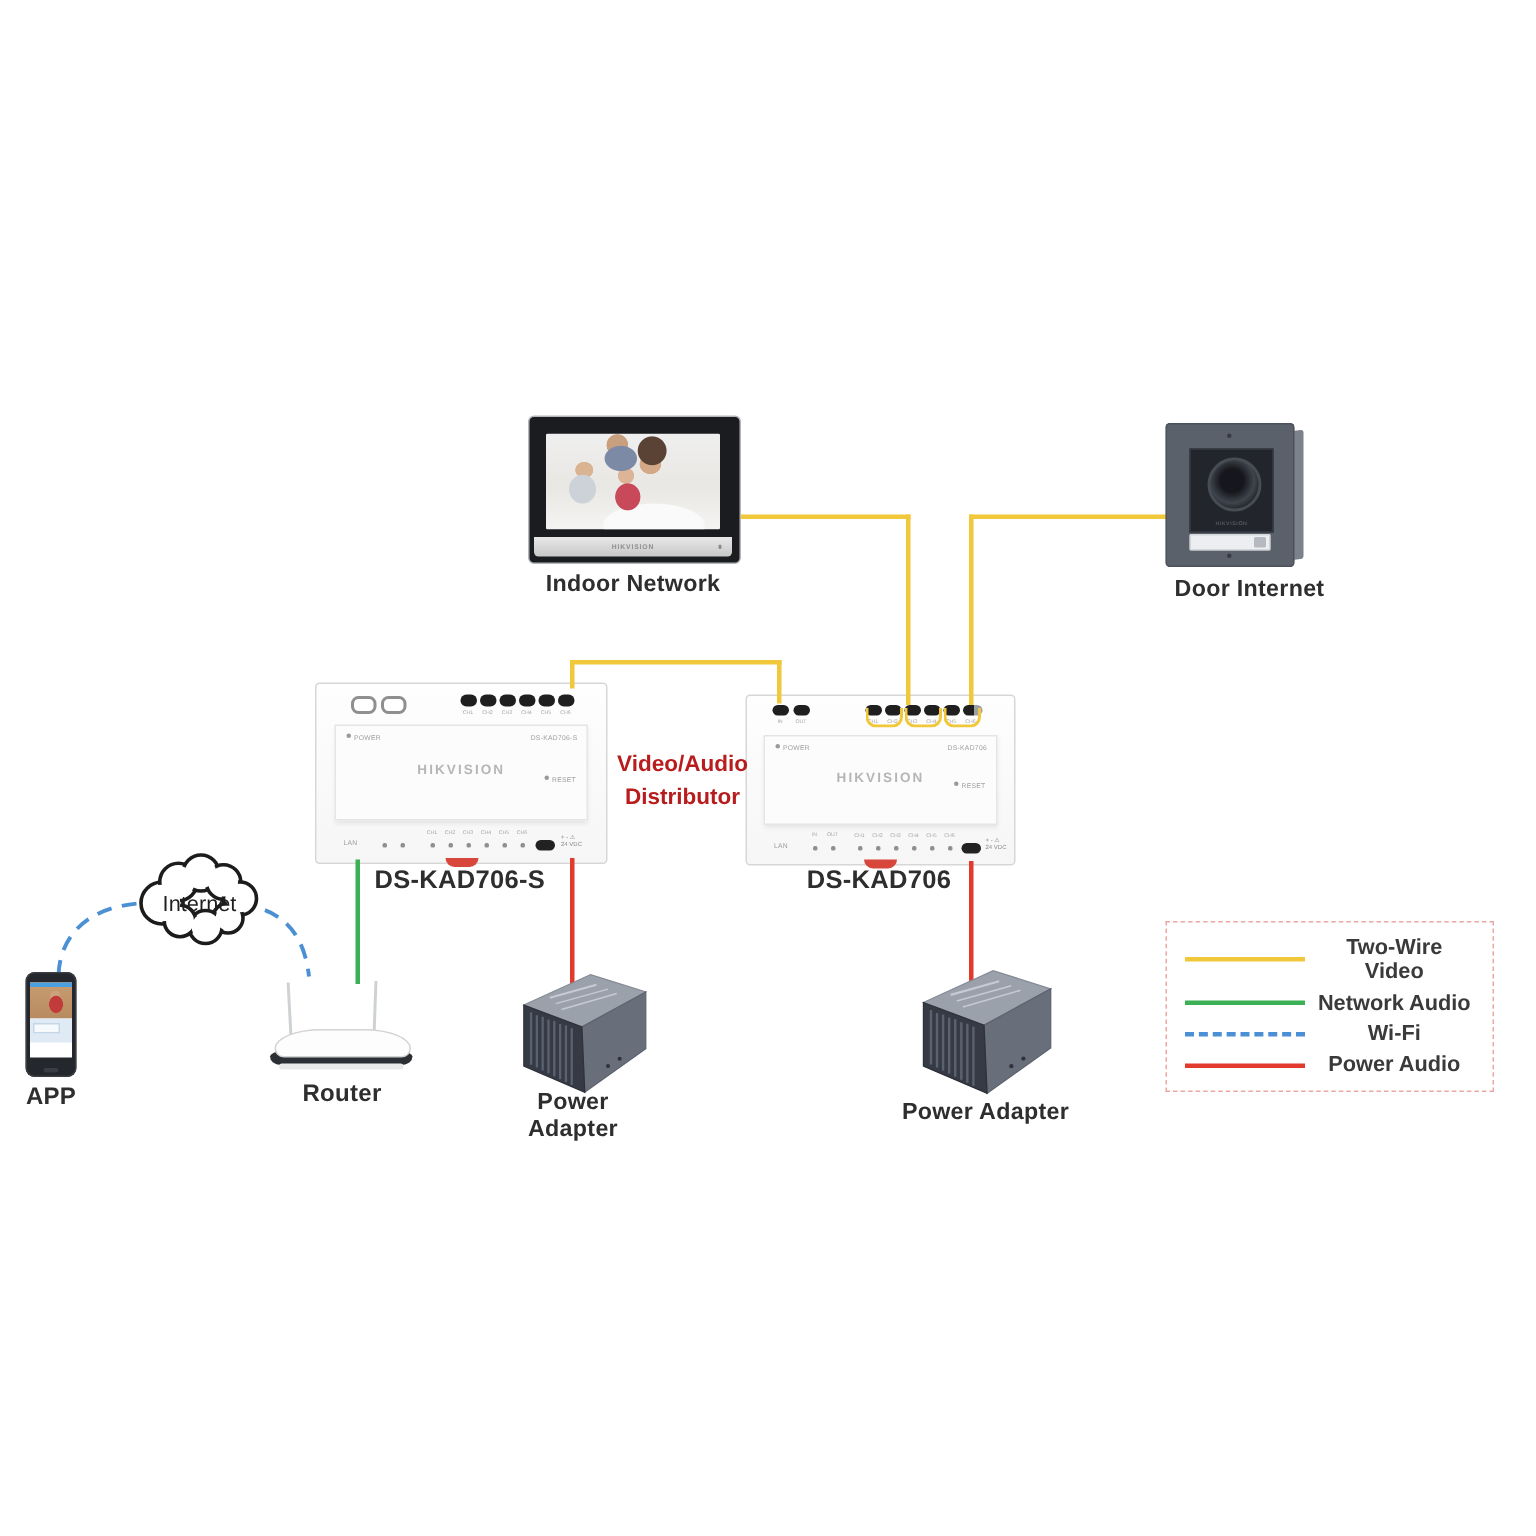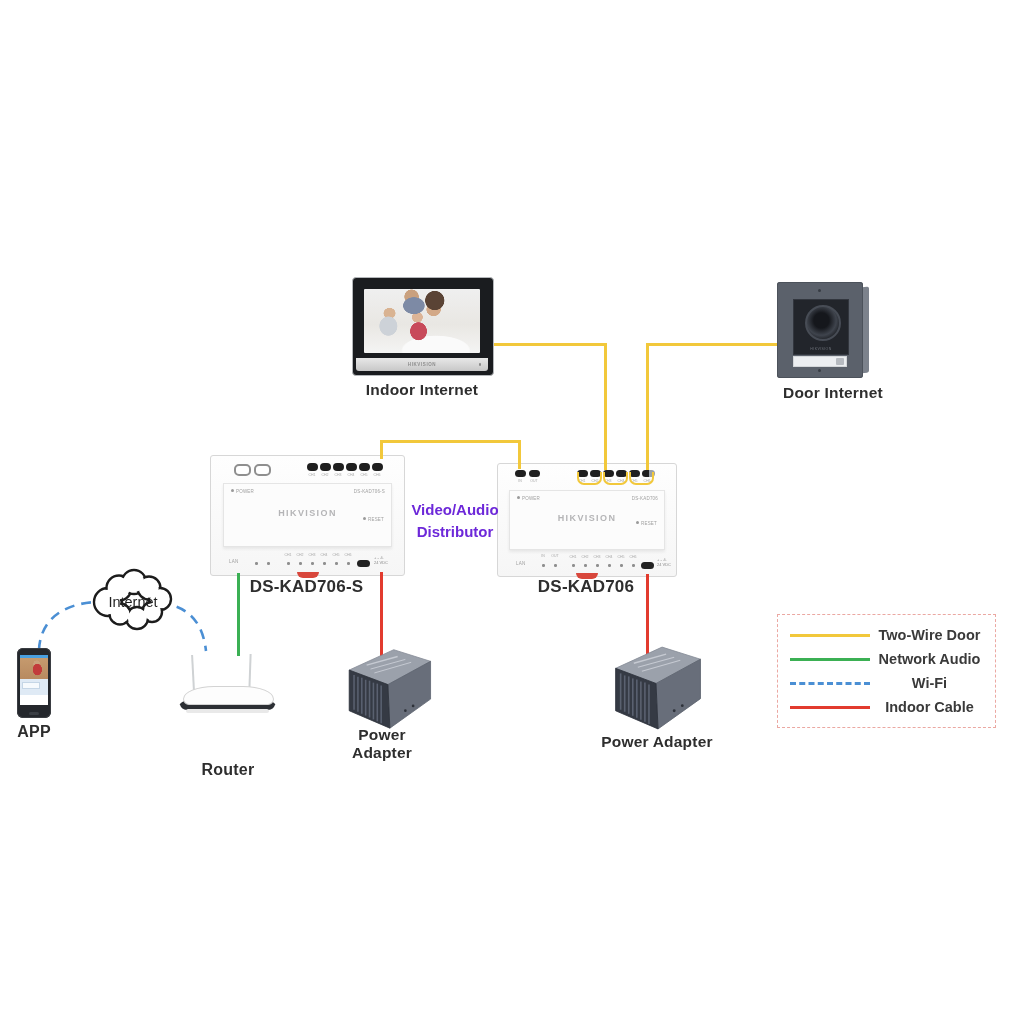--- a/index.html
+++ b/index.html
@@ -51,21 +51,21 @@
   .term{position:absolute;height:8px;background:#1f1f1f;border-radius:4px;}
   .tlabel{position:absolute;font-size:3.5px;color:#a8a8a8;width:12px;text-align:center;}
   .face-tiny{position:absolute;font-size:4.5px;color:#9f9f9f;letter-spacing:.2px;white-space:nowrap;}
   .dotp{display:inline-block;width:3px;height:3px;border-radius:50%;background:#9a9a9a;margin-right:2px;vertical-align:1px;}
   .face-brand{position:absolute;left:0;right:0;text-align:center;font-size:9px;font-weight:700;color:#b5b5b7;letter-spacing:1.4px;}
   .dot-s{position:absolute;width:2.5px;height:2.5px;border-radius:50%;background:#8f8f8f;}
   .conn{position:absolute;width:13px;height:7px;background:#222;border-radius:3.5px;}
   .dc{position:absolute;font-size:4px;color:#8a8a8a;line-height:5px;white-space:nowrap;}
   .clip-red{position:absolute;width:22px;height:6px;background:#d8473c;border-radius:0 0 10px 10px;bottom:-3px;}
   
-  .caption{left:393px;top:499px;width:124px;text-align:center;font-size:15px;font-weight:600;line-height:22px;color:#6d28d9;z-index:4;}
+  .caption{left:393px;top:499px;width:124px;text-align:center;font-size:15px;font-weight:600;line-height:22px;color:#b91c1c;z-index:4;}
   
   .phone{left:17px;top:648px;width:34px;height:70px;background:#24272c;border-radius:6px;box-shadow:inset 0 0 0 1px #3a3d42;z-index:3;}
   .ph-screen{position:absolute;left:3px;top:7px;width:28px;height:50px;background:#fff;overflow:hidden;}
   .ph-bar{height:3px;background:#4aa0e0;}
   .ph-photo{height:21px;background:radial-gradient(8px 10px at 62% 55%, #c23b3b 55%, rgba(0,0,0,0) 60%),
     radial-gradient(6px 6px at 60% 28%, #caa27c 55%, rgba(0,0,0,0) 60%),
     linear-gradient(180deg,#c59a6e,#b88a60);}
   .ph-panel{height:16px;background:#dfeaf5;position:relative;}
   .ph-panel:before{content:"";position:absolute;left:2px;top:3px;width:16px;height:5px;background:#f6fafd;border:1px solid #c5d6e6;}
   .ph-home{position:absolute;left:12px;bottom:3px;width:10px;height:3px;border-radius:2px;background:#3a3e44;}
@@ -133,21 +133,21 @@
     <text x="133" y="607" text-anchor="middle" font-size="14.5" fill="#1f1f1f" font-family="Liberation Sans, sans-serif">Internet</text>
   </svg>
 
   <div class="abs monitor">
     <div class="mon-screen"></div>
     <div class="mon-strip">
       <div class="mon-brand">HIKVISION</div>
       <div class="mon-dot"></div>
     </div>
   </div>
-  <div class="lbl" style="left:337px;top:381px;width:170px;">Indoor Internet</div>
+  <div class="lbl" style="left:337px;top:381px;width:170px;">Indoor Network</div>
 
   <div class="abs door">
     <div class="door-side"></div>
     <div class="door-frame">
       <div class="door-screw" style="left:41px;top:7px;"></div>
       <div class="door-screw" style="left:41px;top:87px;"></div>
       <div class="door-module">
         <div class="door-lens"></div>
         <div class="door-brand">HIKVISION</div>
       </div>
@@ -259,21 +259,21 @@
     </div>
     <div class="ph-home"></div>
   </div>
   <div class="lbl" style="left:2px;top:723px;width:64px;font-size:16px;">APP</div>
 
   <div class="ant" style="left:192px;top:655px;height:35px;transform:rotate(-3deg);"></div>
   <div class="ant" style="left:249px;top:654px;height:36px;transform:rotate(2deg);"></div>
   <div class="abs router-band"></div>
   <div class="abs router-top"></div>
   <div class="abs router-base"></div>
-  <div class="lbl" style="left:176px;top:721px;width:104px;font-size:16px;margin-top:40px;">Router</div>
+  <div class="lbl" style="left:176px;top:721px;width:104px;font-size:16px;">Router</div>
 
   <svg class="abs" style="left:336px;top:641px;z-index:3;" width="100" height="92" viewBox="0 0 100 95">
     <polygon points="12,30 58,9 96,21 52,45" fill="#9ba1ab" stroke="#858b96" stroke-width="0.8"></polygon>
     <line x1="30" y1="25" x2="62" y2="16" stroke="#c6cad2" stroke-width="1.4"></line>
     <line x1="34" y1="29" x2="70" y2="19" stroke="#c6cad2" stroke-width="1"></line>
     <line x1="38" y1="33" x2="76" y2="22" stroke="#c6cad2" stroke-width="1"></line>
     <polygon points="96,21 96,60 54,90 52,45" fill="#686e7a" stroke="#5c626e" stroke-width="0.8"></polygon>
     <polygon points="12,30 52,45 54,90 12,72" fill="#353a44" stroke="#2c313a" stroke-width="0.8"></polygon>
     <g stroke="#5a6170" stroke-width="1.6">
       <line x1="17" y1="35" x2="17" y2="71"></line>
@@ -308,29 +308,29 @@
         <line x1="45" y1="46" x2="45" y2="85"></line>
     </g>
     <circle cx="70" cy="72" r="1.4" fill="#2e323a"></circle>
       <circle cx="78" cy="67" r="1.4" fill="#2e323a"></circle>
   </svg>
   <div class="lbl" style="left:596px;top:733px;width:122px;">Power Adapter</div>
 
   <div class="abs legend">
     <div class="leg-row">
       <span class="leg-line leg-0"></span>
-      <span class="leg-label">Two-Wire Door</span>
+      <span class="leg-label">Two-Wire Video</span>
     </div>
     <div class="leg-row">
       <span class="leg-line leg-1"></span>
       <span class="leg-label">Network Audio</span>
     </div>
     <div class="leg-row">
       <span class="leg-line leg-2"></span>
       <span class="leg-label">Wi-Fi</span>
     </div>
     <div class="leg-row">
       <span class="leg-line leg-3"></span>
-      <span class="leg-label">Indoor Cable</span>
+      <span class="leg-label">Power Audio</span>
     </div>
   </div>
 
 </div>
 
 </body></html>

